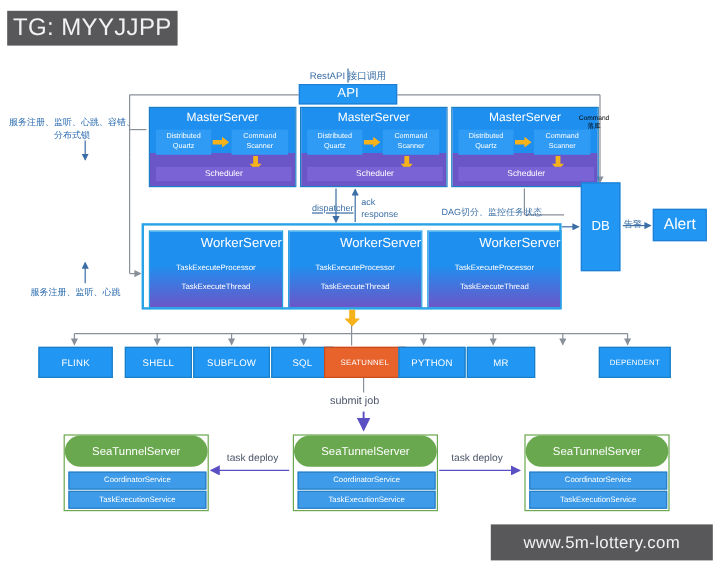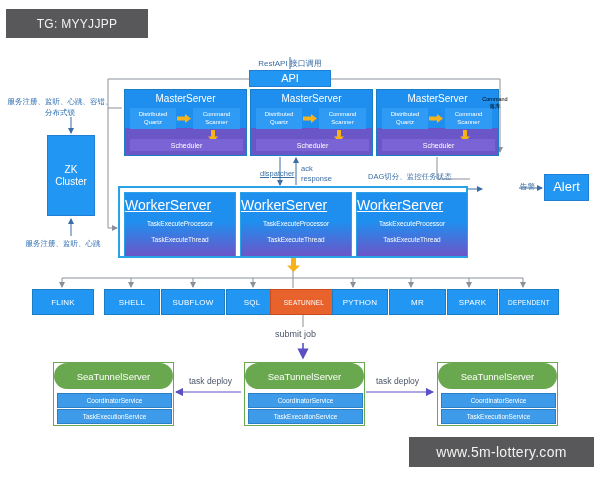--- a/index.html
+++ b/index.html
@@ -19,21 +19,21 @@
     left: 0; top: 0;
     width: 600px;
     height: 480px;
   }
   .abs { position: absolute; box-sizing: border-box; }
 
   
   .wm {
     background: #58585a;
     color: #f2f2f2;
-    font-size: 12px;
+    font-size: 20px;
     display: flex;
     align-items: center;
     justify-content: center;
     letter-spacing: .3px;
   }
   #wm-top { left: 6px; top: 9px; width: 142px; height: 29px; }
   #wm-bottom { left: 409px; top: 437px; width: 185px; height: 30px; font-size: 14px; }
 
   
   .box {
@@ -112,21 +112,21 @@
   .worker {
     position: absolute; top: 4px; height: 63px;
     background: linear-gradient(#1f8fef 0%, #1f8fef 45%, #6b56c8 100%);
     border: 1px solid #29a3e6;
   }
   #worker-1 { left: 4px;   width: 110px; }
   #worker-2 { left: 120px; width: 110px; }
   #worker-3 { left: 236px; width: 110px; }
   .worker-title {
     position: absolute; left: 0; top: 4px; width: 100%;
-    text-align: left; color: #ffffff; font-size: 14px; text-decoration: underline;
+    text-align: right; color: #ffffff; font-size: 11px;
   }
   .worker-line {
     position: absolute; left: 3px; width: calc(100% - 6px);
     text-align: center; color: #ffffff; font-size: 6.5px;
   }
   .wl-1 { top: 27px; }
   .wl-2 { top: 43px; }
 
   
   #db-box    { left: 484px; top: 152px; width: 33px; height: 74px; font-size: 11px; }
@@ -276,23 +276,20 @@
         <path d="M0,2.6 L8,2.6 L8,0 L14,4.5 L8,9 L8,6.4 L0,6.4 z" fill="#f6b21b"></path>
       </svg>
     <div class="master-sub ms-scanner">Command Scanner</div>
     <svg class="arrow-down-orange" viewBox="0 0 10 12">
         <path d="M3,0 L7,0 L7,6.5 L10,6.5 L5,12 L0,6.5 L3,6.5 z" fill="#f6b21b"></path>
       </svg>
     <div class="master-sched">Scheduler</div>
   </div>
 
   <div class="abs cn-label" id="zk-label-top">服务注册、监听、心跳、容错、分布式锁</div>
-  <div class="abs box" id="zk-box">
-    <span>ZK Cluster</span>
-  </div>
   <div class="abs cn-label" id="zk-label-bottom">服务注册、监听、心跳</div>
 
   <div class="abs" id="worker-group">
     <div class="worker" id="worker-1">
       <div class="worker-title">WorkerServer</div>
       <div class="worker-line wl-1">TaskExecuteProcessor</div>
       <div class="worker-line wl-2">TaskExecuteThread</div>
     </div>
     <div class="worker" id="worker-2">
       <div class="worker-title">WorkerServer</div>
@@ -304,20 +301,23 @@
       <div class="worker-line wl-1">TaskExecuteProcessor</div>
       <div class="worker-line wl-2">TaskExecuteThread</div>
     </div>
   </div>
 
   <svg class="abs" style="left:287px; top:258px; width:13px; height:14px;" viewBox="0 0 13 14">
     <path d="M4,0 L9,0 L9,7.5 L13,7.5 L6.5,14 L0,7.5 L4,7.5 z" fill="#f6b21b"></path>
   </svg>
 
   <div class="abs" id="lbl-command">Command 落库</div>
+  <div class="abs box" id="db-box">
+    <span>DB</span>
+  </div>
   <div class="abs ctext" id="lbl-alertcn">告警</div>
   <div class="abs box" id="alert-box">
     <span>Alert</span>
   </div>
 
   <div class="abs ctext" id="lbl-dispatcher">dispatcher</div>
   <div class="abs ctext" id="lbl-ack">
     <div>ack</div>
     <div>response</div>
   </div>
@@ -337,23 +337,20 @@
     </div>
   <div class="task highlight" style="left:270px; width:66px;">
       <span>SEATUNNEL</span>
     </div>
   <div class="task" style="left:332px; width:54px;">
       <span>PYTHON</span>
     </div>
   <div class="task" style="left:389px; width:55px;">
       <span>MR</span>
     </div>
-  <div class="task" style="left:447px; width:49px;">
-      <span>SPARK</span>
-    </div>
   <div class="task" style="left:499px; width:58px; font-size:6.5px;">
       <span>DEPENDENT</span>
     </div>
 
   <div class="abs" id="lbl-submitjob">submit job</div>
 
   <div class="seatunnel" id="st-1">
     <div class="st-head">SeaTunnelServer</div>
     <div class="st-row st-row-1">CoordinatorService</div>
     <div class="st-row st-row-2">TaskExecutionService</div>

